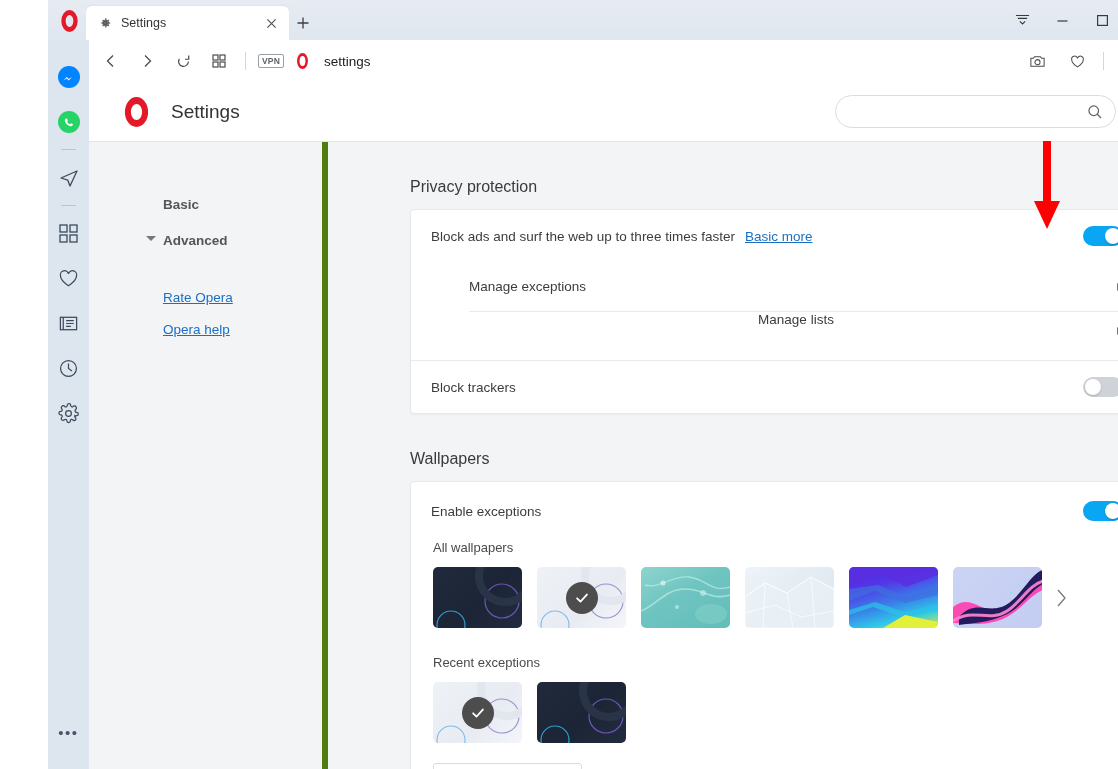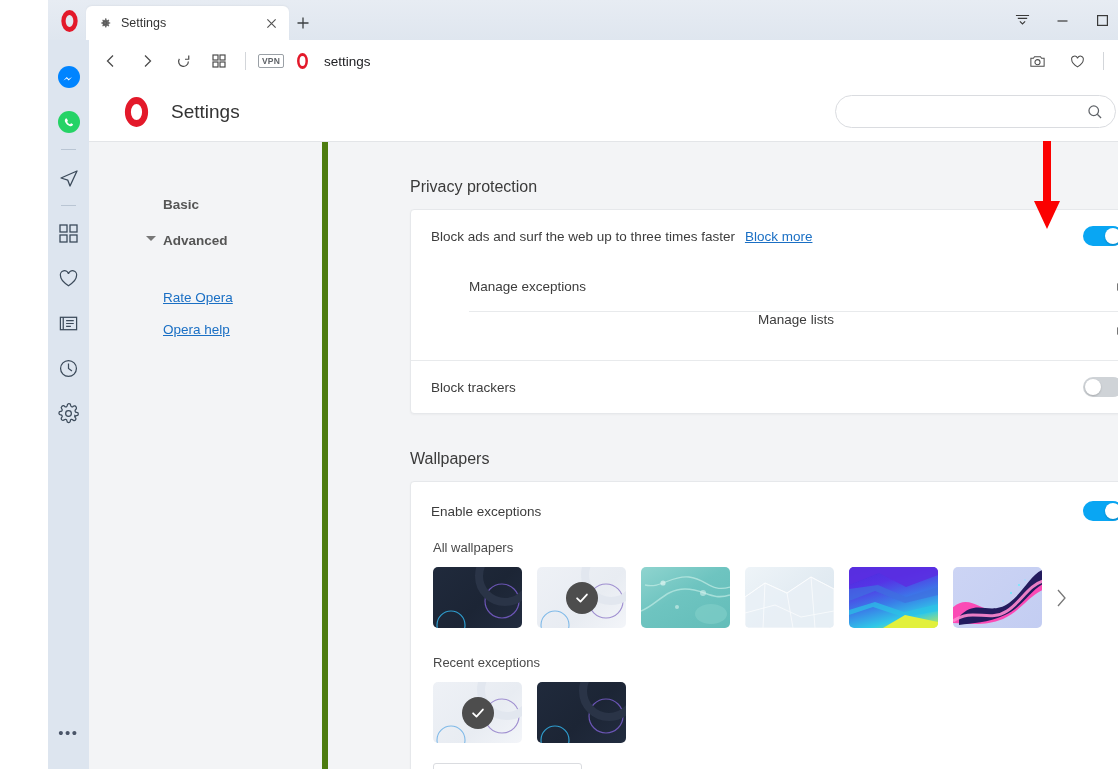--- a/index.html
+++ b/index.html
@@ -449,21 +449,21 @@
     </div>
 
     <div class="settings-scroll">
       <div class="settings-inner">
 
         <div class="section-title">Privacy protection</div>
 
         <div class="card">
           <div class="row">
             <span class="row-label">Block ads and surf the web up to three times faster</span>
-            <a class="learn-more">Block more</a>
+            <a class="learn-more">Basic more</a>
             <span class="spacer"></span>
             <div class="toggle on">
               <div class="knob"></div>
             </div>
           </div>
 
           <div class="sub-row">
             <span>Manage exceptions</span>
             <span class="arrow-right"></span>
           </div>

